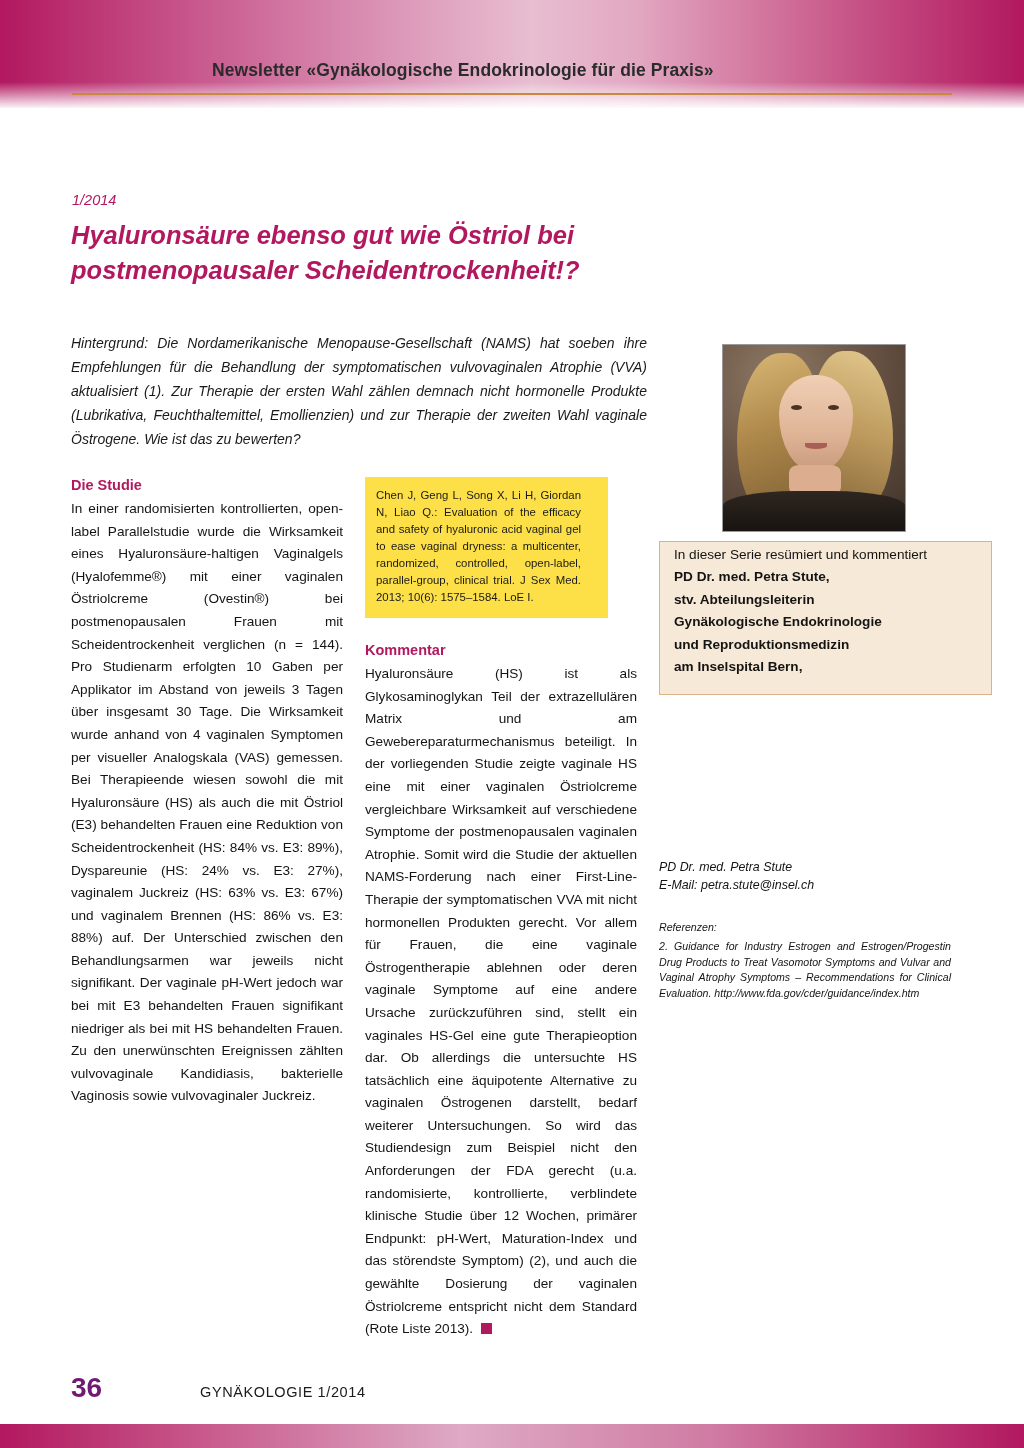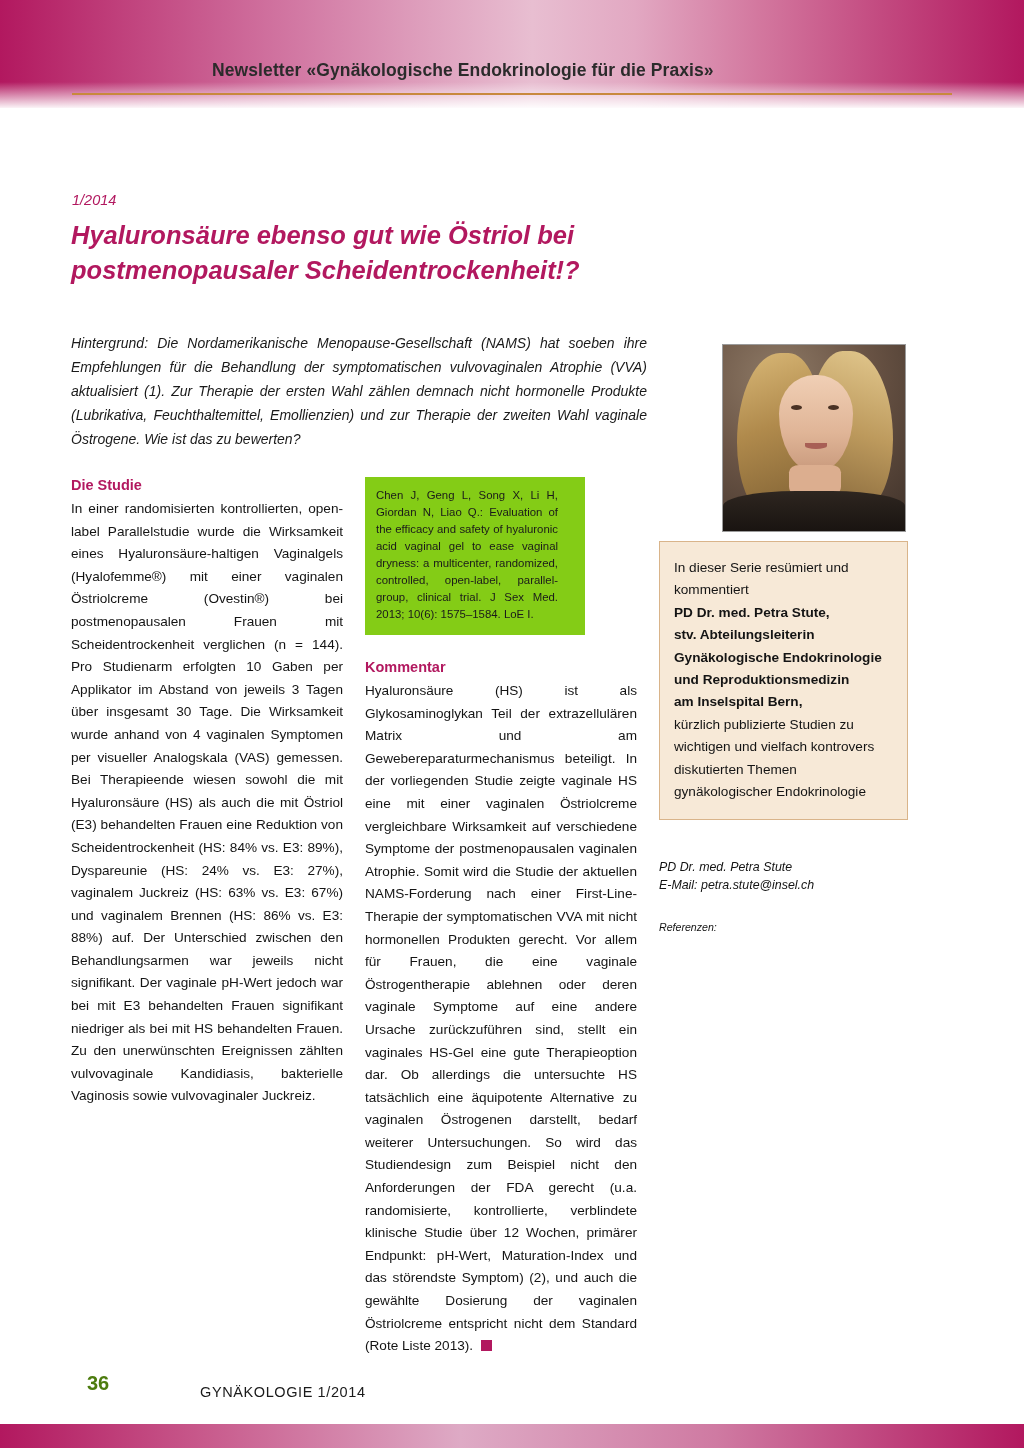--- a/index.html
+++ b/index.html
@@ -119,23 +119,23 @@
     position: absolute;
     left: 365px;
     top: 477px;
     width: 272px;
   }
   .col2 .col-head { margin-top: 24px; }
 
   
   .citation {
     box-sizing: border-box;
-    width: 220px;
+    width: 243px;
     padding: 10px 27px 12px 11px;
-    background: #84cc16;
+    background: #fde047;
     font-size: 11.4px;
     line-height: 17px;
     color: #1a1a1a;
     text-align: justify;
   }
 
   
   .end-square {
     display: inline-block;
     width: 11px;
@@ -210,23 +210,23 @@
     left: 0; top: 146px;
     width: 182px; height: 44px;
     background: linear-gradient(180deg,#2e2620 0%, #17120f 100%);
     border-radius: 40% 40% 0 0 / 34% 34% 0 0;
   }
 
   .serie-box {
     position: absolute;
     left: 659px;
     top: 541px;
-    width: 249px;
+    width: 333px;
     box-sizing: border-box;
-    padding: 15px 16px 16px 14px;
+    padding: 2px 16px 16px 14px;
     background: #f7e9d7;
     border: 1px solid #d9b48a;
     font-size: 13.6px;
     line-height: 22.4px;
     color: #141414;
   }
   .serie-box b { font-weight: bold; }
 
   .contact {
     position: absolute;
@@ -251,24 +251,23 @@
     text-align: justify;
   }
   .refs .refs-title { margin-bottom: 4px; }
   .refs p { margin: 0 0 5px 0; }
 
   
   .folio {
     position: absolute;
     left: 71px;
     top: 1372px;
-    font-size: 20px;
+    font-size: 28px;
     font-weight: bold;
-    color: #4d7c0f;
-    margin-left: 16px;
+    color: #701a75;
   }
   .footer-txt {
     position: absolute;
     left: 200px;
     top: 1384px;
     font-size: 14.5px;
     letter-spacing: 0.6px;
     color: #1a1a1a;
     text-align: center;
   }
@@ -314,27 +313,27 @@
   <div class="p-body"></div>
 </div>
 
 <div class="serie-box">
   <div>In dieser Serie resümiert und kommentiert</div>
   <div><b>PD Dr. med. Petra Stute,</b></div>
   <div><b>stv. Abteilungsleiterin</b></div>
   <div><b>Gynäkologische Endokrinologie</b></div>
   <div><b>und Reproduktionsmedizin</b></div>
   <div><b>am Inselspital Bern,</b></div>
-  <div>kürzlich publizierte Studien zu wichtigen und vielfach kontrovers diskutierten Themen gynäkologischer Endokrinologie</div>
 </div>
 
 <div class="contact">
   <div>PD Dr. med. Petra Stute</div>
   <div>E-Mail: petra.stute@insel.ch</div>
 </div>
 
 <div class="refs">
   <div class="refs-title">Referenzen:</div>
+  <p>2.   Guidance for Industry Estrogen and Estrogen/Progestin Drug Products to Treat Vasomotor Symptoms and Vulvar and Vaginal Atrophy Symptoms – Recommendations for Clinical Evaluation. http://www.fda.gov/cder/guidance/index.htm</p>
 </div>
 
 <div class="folio">36</div>
 <div class="footer-txt">GYNÄKOLOGIE  1/2014</div>
 <div class="footer-band"></div>
 
 </body></html>

